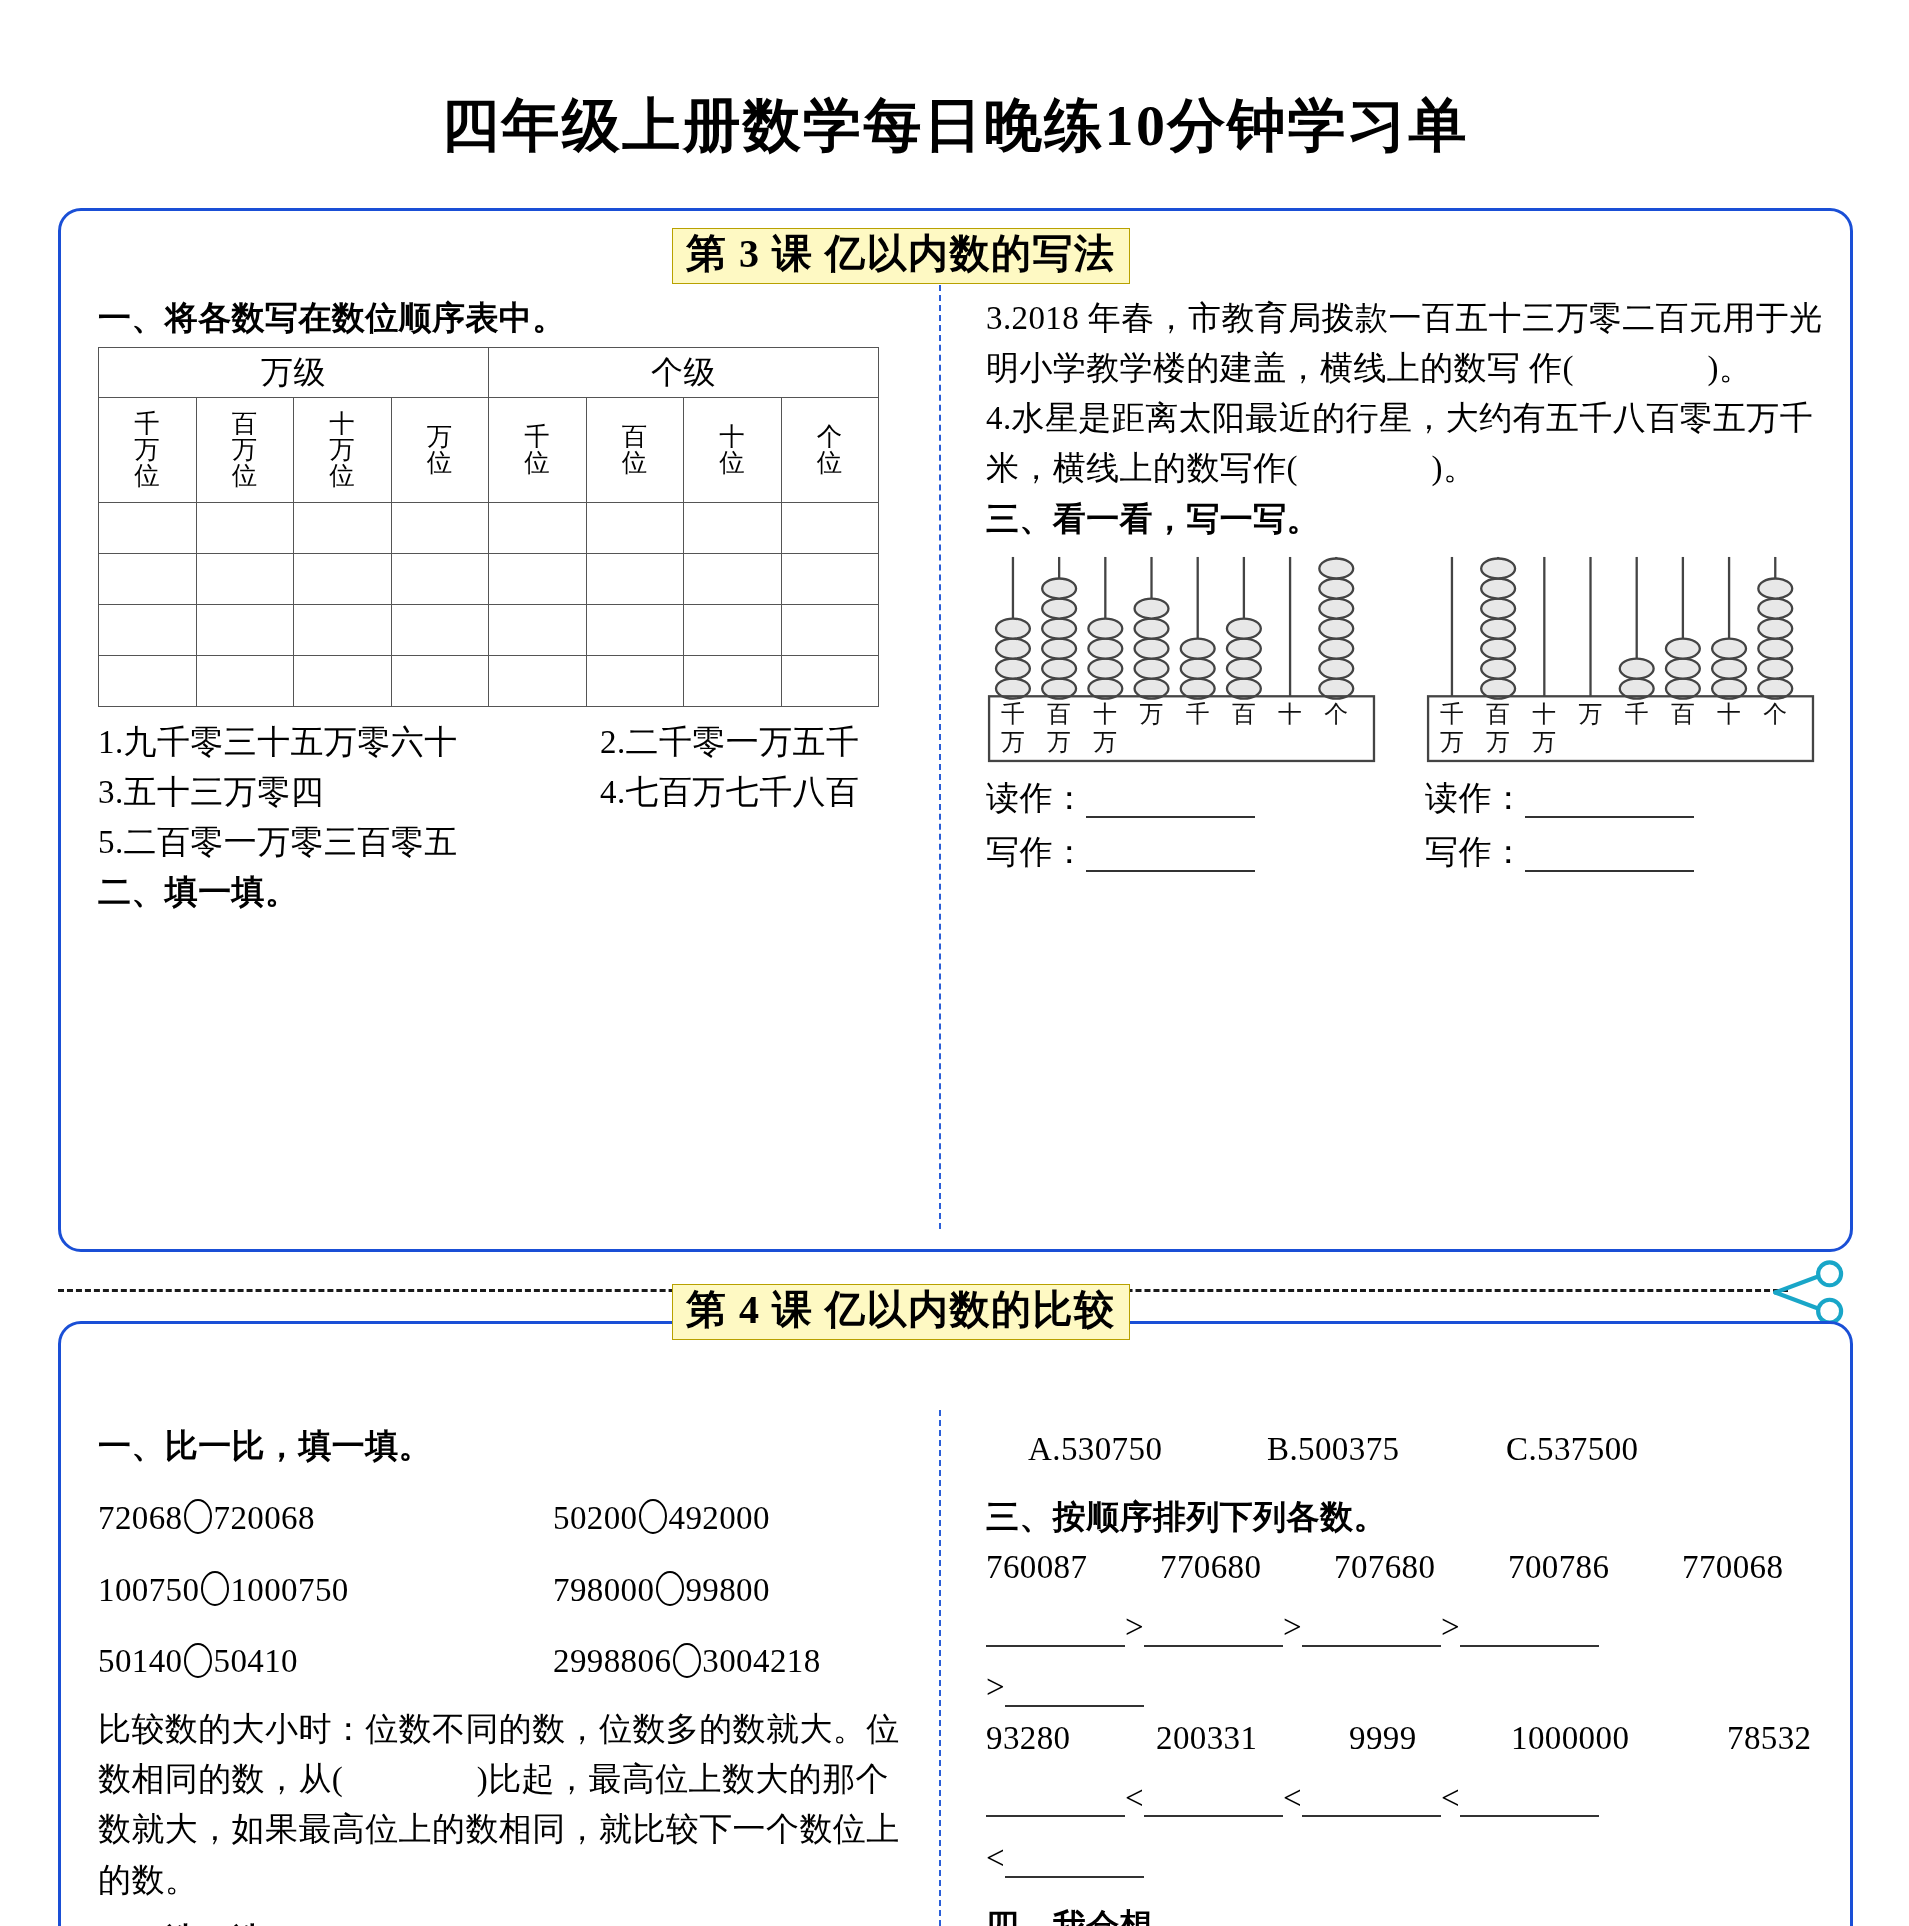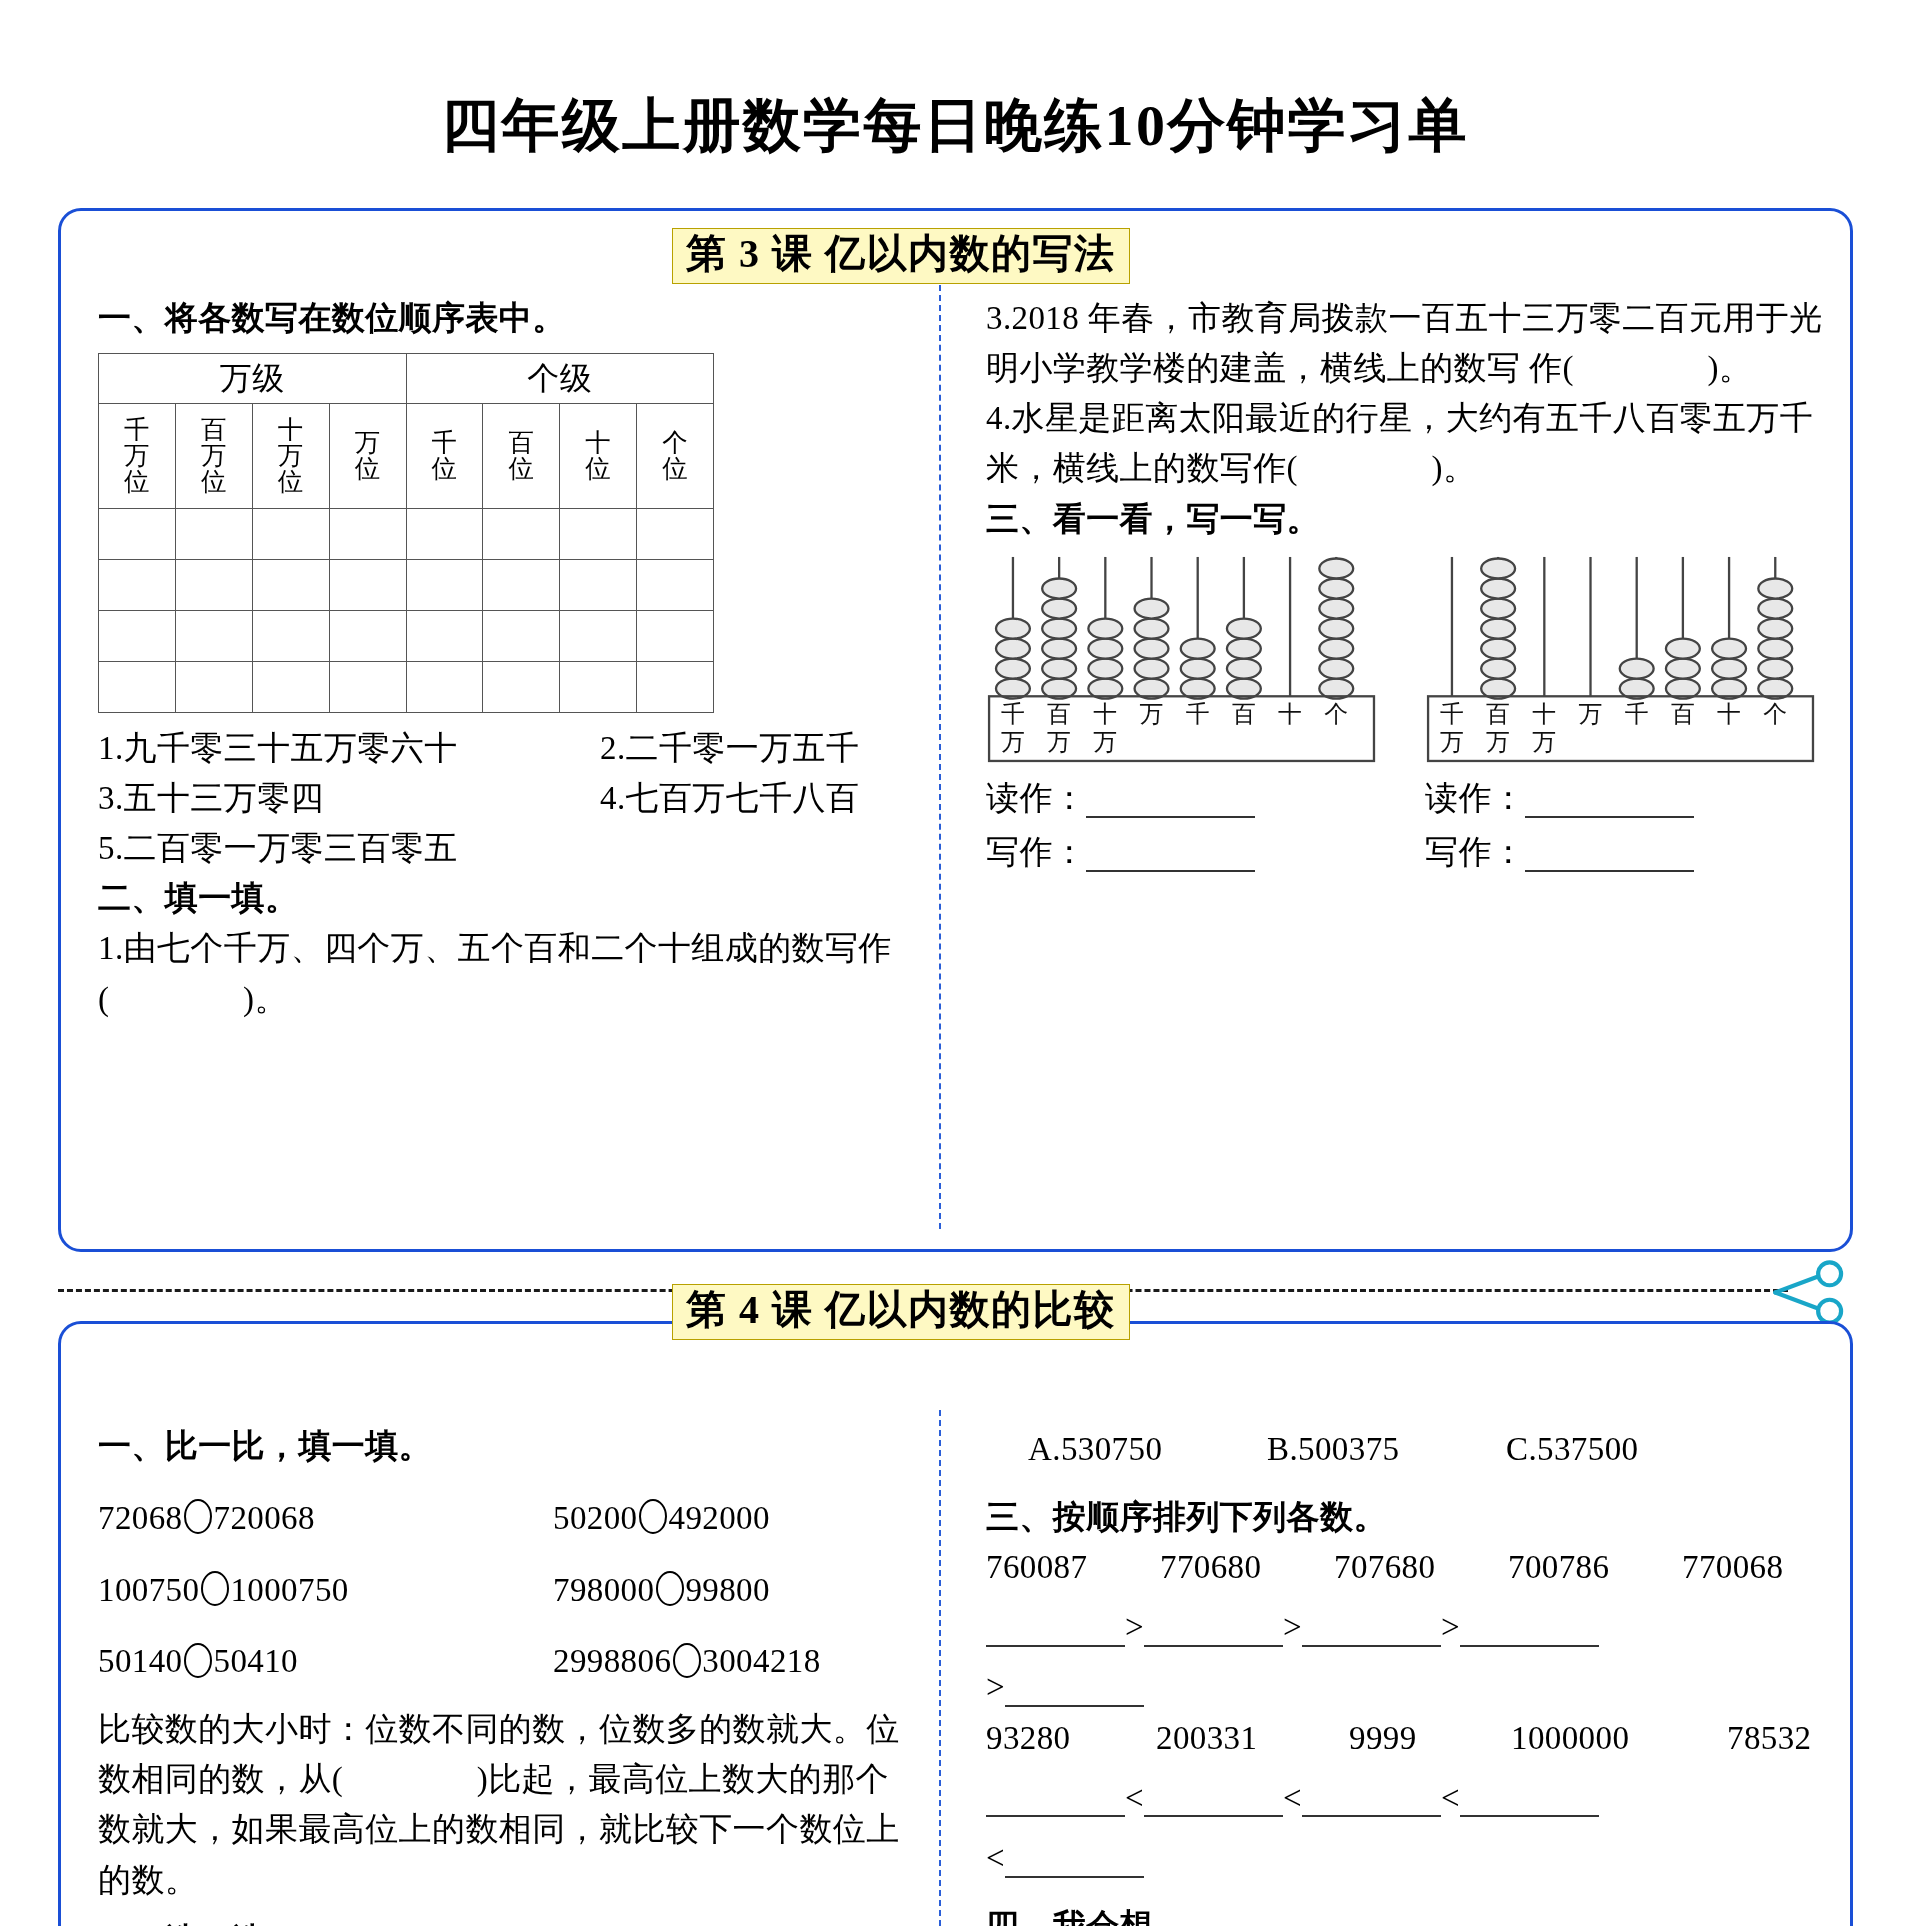--- a/index.html
+++ b/index.html
@@ -84,22 +84,22 @@
 
   .heading{font-weight:bold;white-space:nowrap;}
   .line{white-space:normal;}
   .nowrap{white-space:nowrap;}
   .gap-s{height:10px;}
   .gap-m{height:17.7px;}
 
   
   table.pv{
     border-collapse:collapse;
-    width:616px;
-    margin-top:10px;
+    width:781px;
+    margin-top:4px;
     table-layout:fixed;
   }
   table.pv td,table.pv th{
     border:1.9px solid #555;
     text-align:center;
     vertical-align:middle;
     font-weight:normal;
     font-size:28px;
     font-family:"Liberation Serif","DejaVu Serif",serif;
     padding:0;
@@ -229,21 +229,20 @@
       <div class="nowrap">1.九千零三十五万零六十</div>
       <div class="nowrap">2.二千零一万五千</div>
     </div>
     <div class="two">
       <div class="nowrap">3.五十三万零四</div>
       <div class="nowrap">4.七百万七千八百</div>
     </div>
     <div class="nowrap">5.二百零一万零三百零五</div>
 
     <div class="heading">二、填一填。</div>
-    <div class="line">1.由七个千万、四个万、五个百和二个十组成的数写作(　　　　)。</div>
   </div>
 
   <div class="col" id="l3-right">
     <div class="line">3.2018 年春，市教育局拨款一百五十三万零二百元用于光明小学教学楼的建盖，横线上的数写  作(　　　　)。</div>
     <div class="line">4.水星是距离太阳最近的行星，大约有五千八百零五万千米，横线上的数写作(　　　　)。</div>
     <div class="heading">三、看一看，写一写。</div>
 
     <div class="abacus-row">
       <svg class="abacus" id="ab1" width="408" height="210" viewBox="0 0 1060 545" style="font-size:85px">
         <g stroke="#444" stroke-width="6" fill="none">

